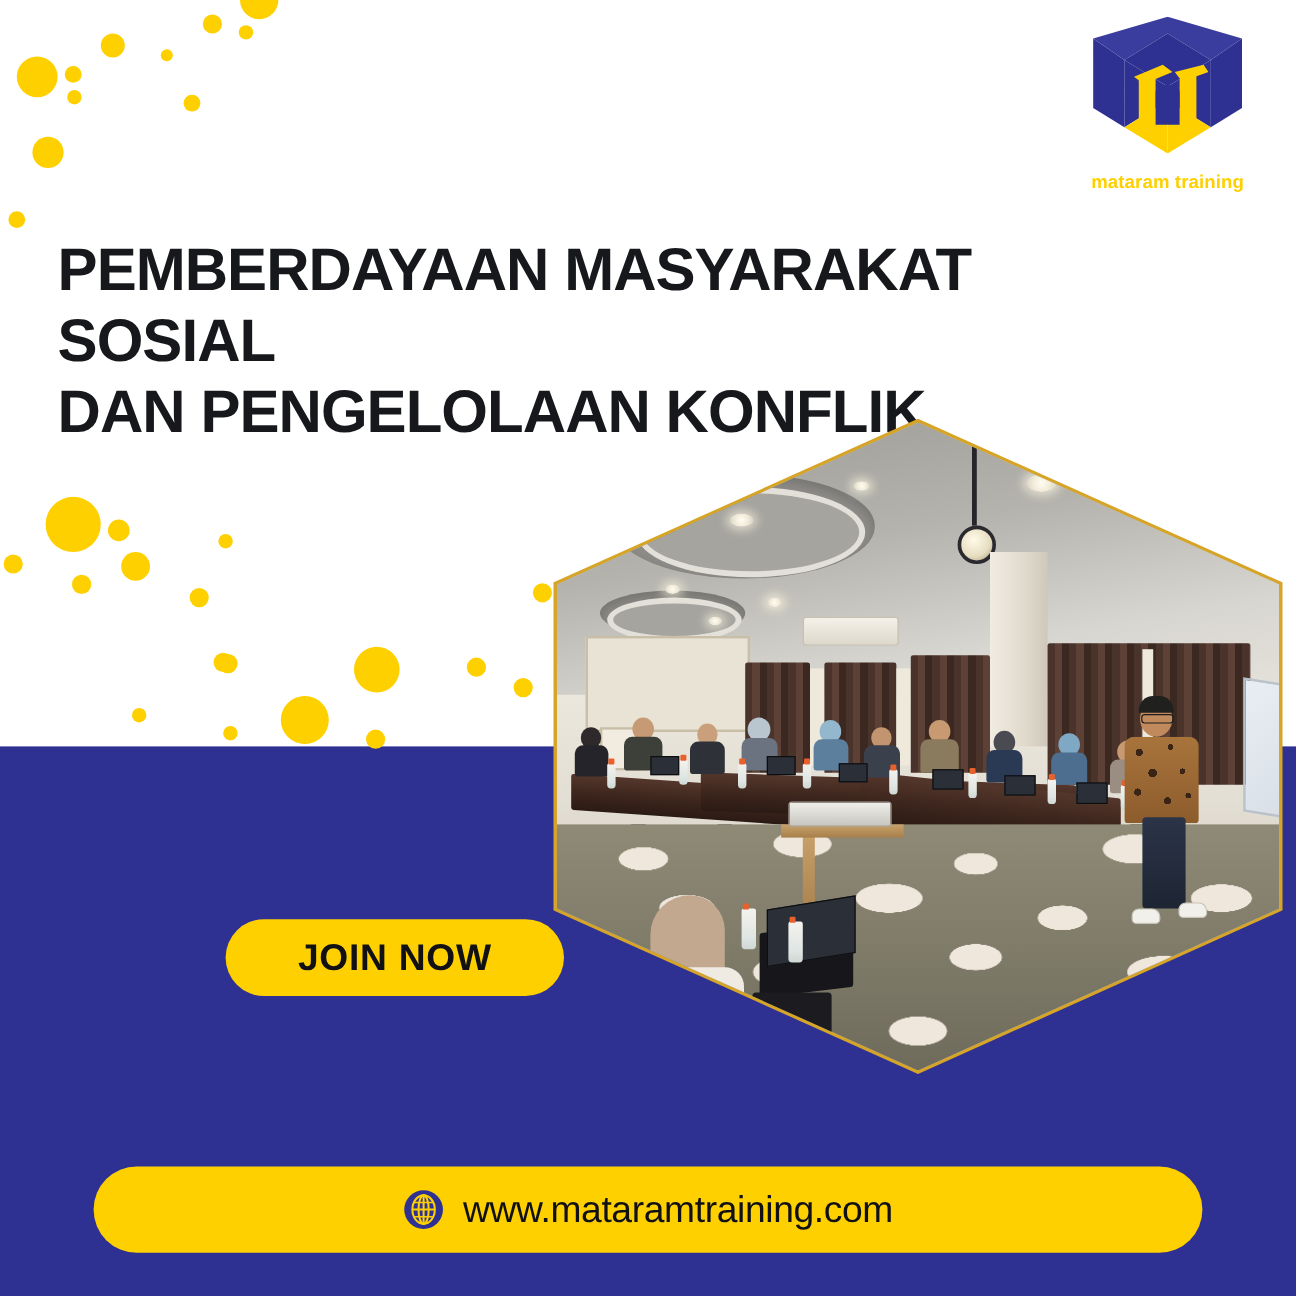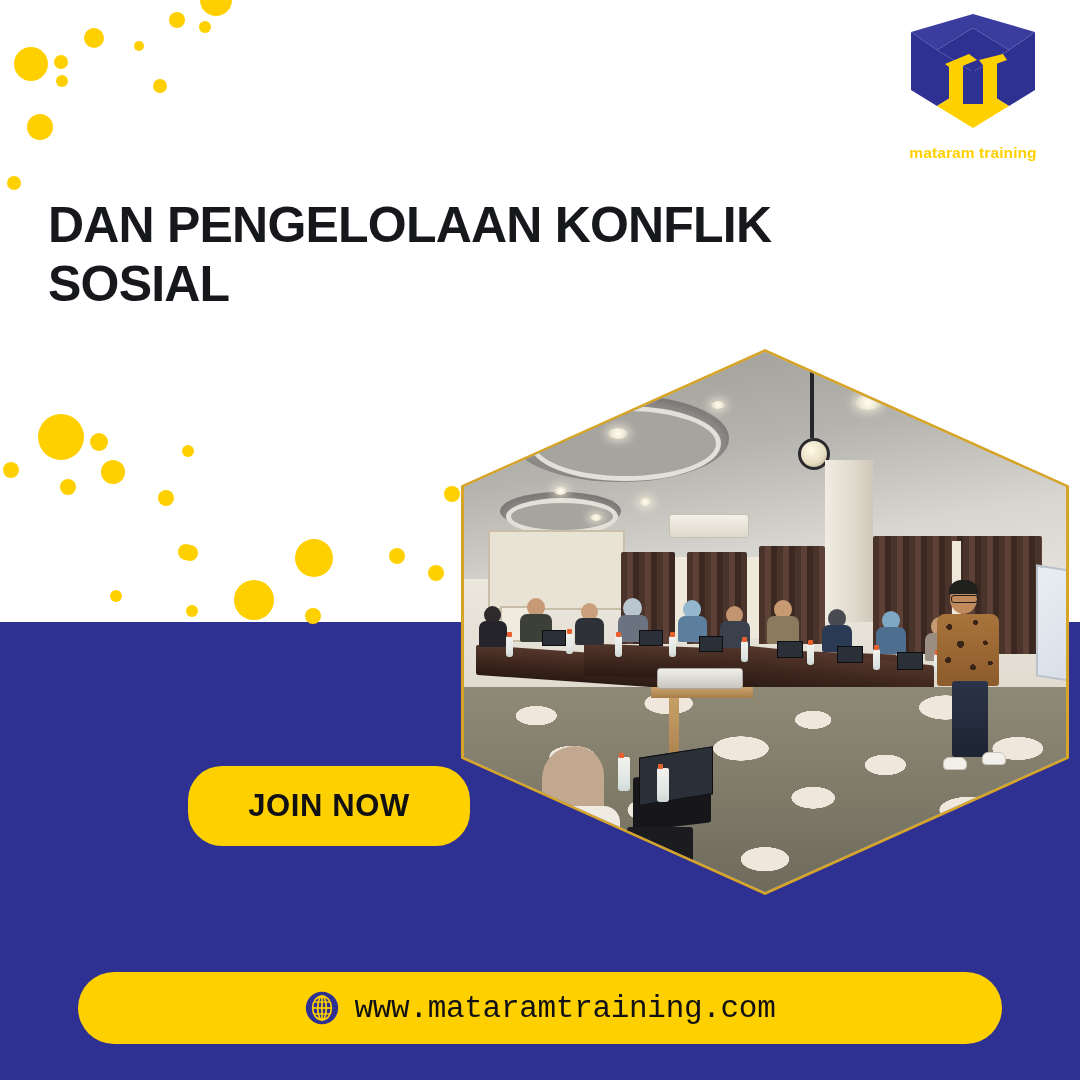--- a/index.html
+++ b/index.html
@@ -264,21 +264,21 @@
   .fg-person {
     position: absolute;
   }
 
   
   .join-btn {
     position: absolute;
     left: 188px;
     top: 766px;
     width: 282px;
-    height: 80px;
+    height: 64px;
     background: #ffd000;
     border: none;
     border-radius: 34px;
     color: #111114;
     font-family: "Liberation Sans", sans-serif;
     font-size: 31px;
     font-weight: bold;
     letter-spacing: 0.6px;
     cursor: pointer;
     padding: 0;
@@ -290,21 +290,20 @@
     left: 78px;
     top: 972px;
     width: 924px;
     height: 72px;
     background: #ffd000;
     border-radius: 36px;
     display: flex;
     align-items: center;
     justify-content: center;
     gap: 16px;
-    font-family: Liberation Mono, monospace;
   }
   .globe-icon {
     width: 34px; height: 34px;
     flex: 0 0 auto;
   }
   .footer-url {
     color: #111114;
     font-size: 31px;
     font-weight: normal;
     letter-spacing: -0.3px;
@@ -364,22 +363,23 @@
       <polygon points="42,52 56,46 56,90 42,90" fill="#ffd000"></polygon>
       <polygon points="38,50 62,40 70,46 46,56" fill="#ffd000"></polygon>
       <polygon points="76,52 90,46 90,90 76,90" fill="#ffd000"></polygon>
       <polygon points="72,46 96,40 100,46 78,54" fill="#ffd000"></polygon>
       <polygon points="56,62 66,56 76,62 76,90 56,90" fill="#2e3192"></polygon>
     </svg>
     <div class="logo-text">mataram training</div>
   </div>
 
   <div class="title-sub">
+    <span class="ln">PEMBERDAYAAN MASYARAKAT</span>
+    <span class="ln">SOSIAL</span>
     <span class="ln">DAN PENGELOLAAN KONFLIK</span>
-    <span class="ln">SOSIAL</span>
   </div>
 
   <div class="hex-border"></div>
   <div class="hex">
     <div class="photo">
 
       <div class="ceiling"></div>
       <div class="ceil-oval" style="left:8%;top:8%;width:36%;height:16%;"></div>
       <div class="ceil-ring" style="left:11%;top:10%;width:30%;height:12%;"></div>
       <div class="ceil-oval" style="left:6%;top:26%;width:20%;height:7%;"></div>

